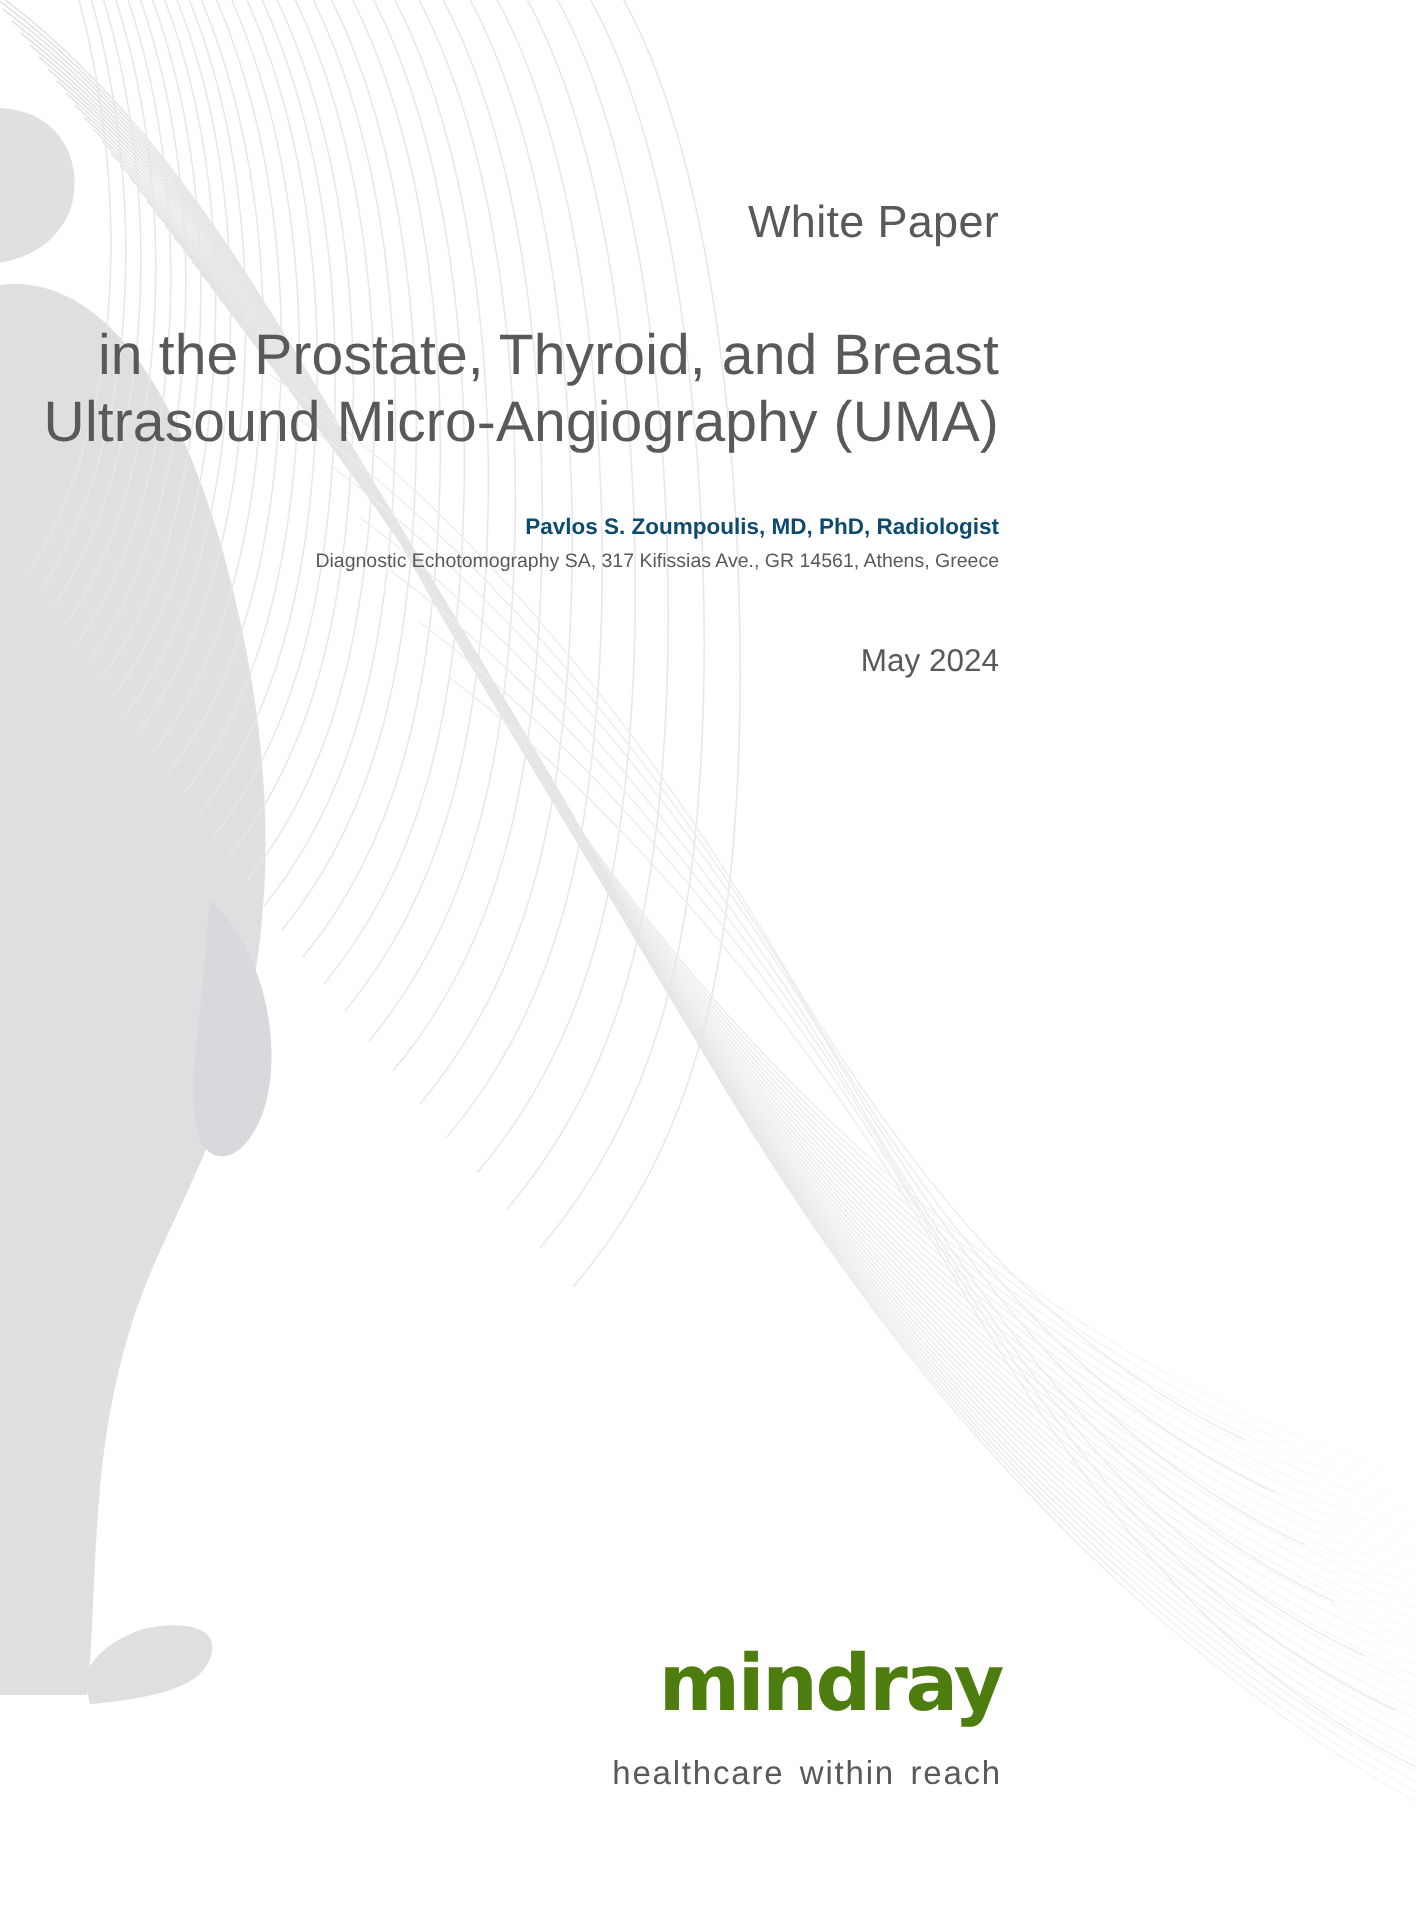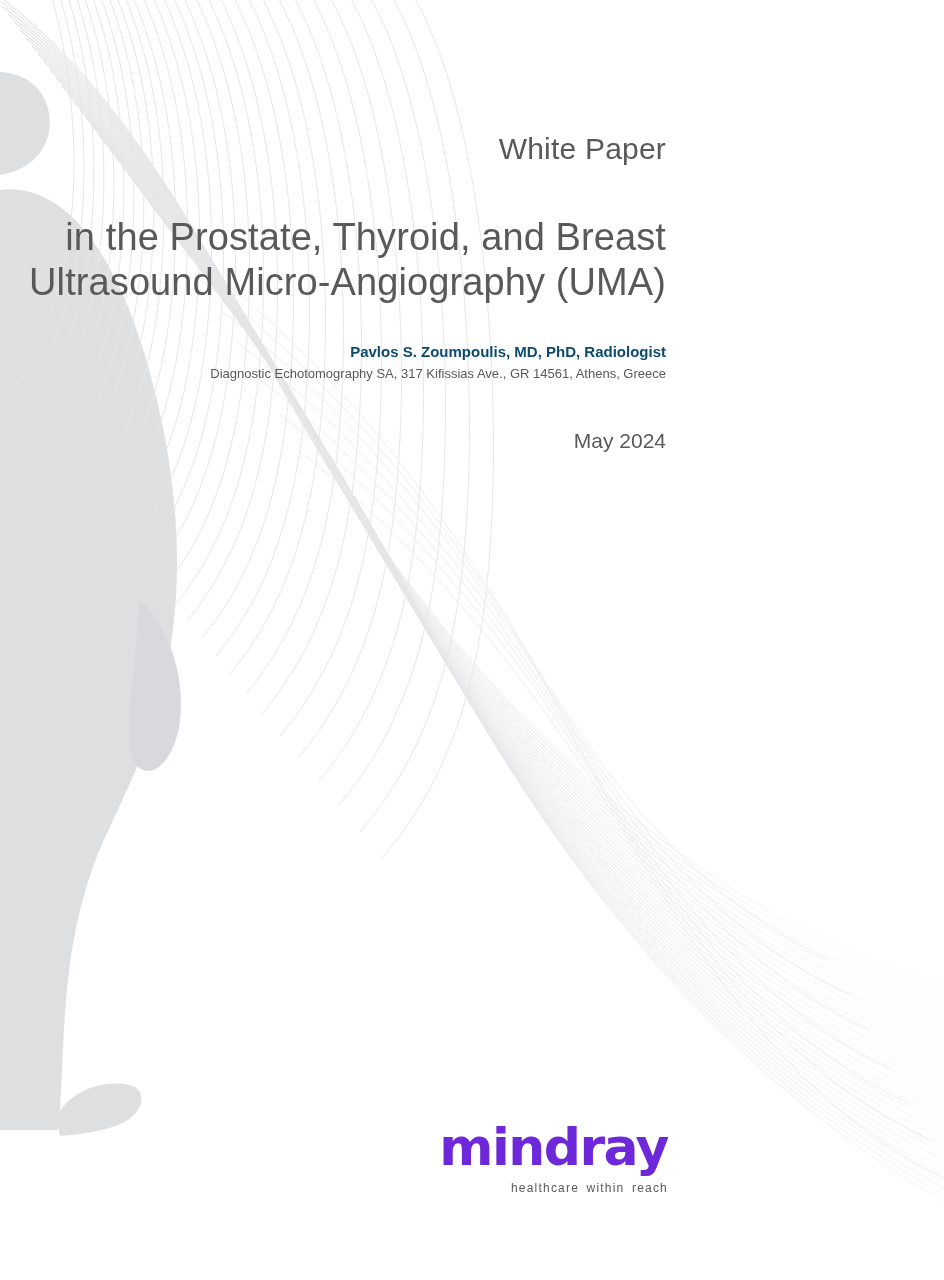--- a/index.html
+++ b/index.html
@@ -104,29 +104,29 @@
   .logo {
     position: absolute;
     right: 88px;
     bottom: 85px;
     text-align: right;
   }
   .logo-wordmark {
     font-family: "DejaVu Sans", sans-serif;
     font-size: 52px;
     font-weight: bold;
-    color: #6d28d9;
+    color: #4d7c0f;
     letter-spacing: -1.5px;
     line-height: 1;
     display: block;
   }
   .logo-tagline {
     display: block;
-    margin-top: 8px;
-    font-size: 12px;
+    margin-top: 20px;
+    font-size: 22px;
     color: #58595b;
     letter-spacing: 1.2px;
     word-spacing: 3px;
   }
 </style>
 </head>
 <body>
 
 <div class="page">
 

